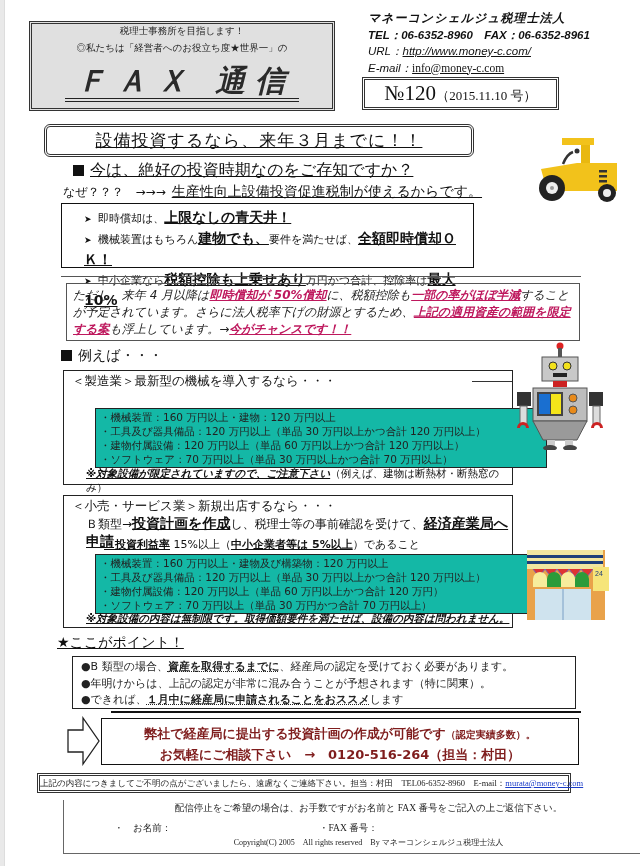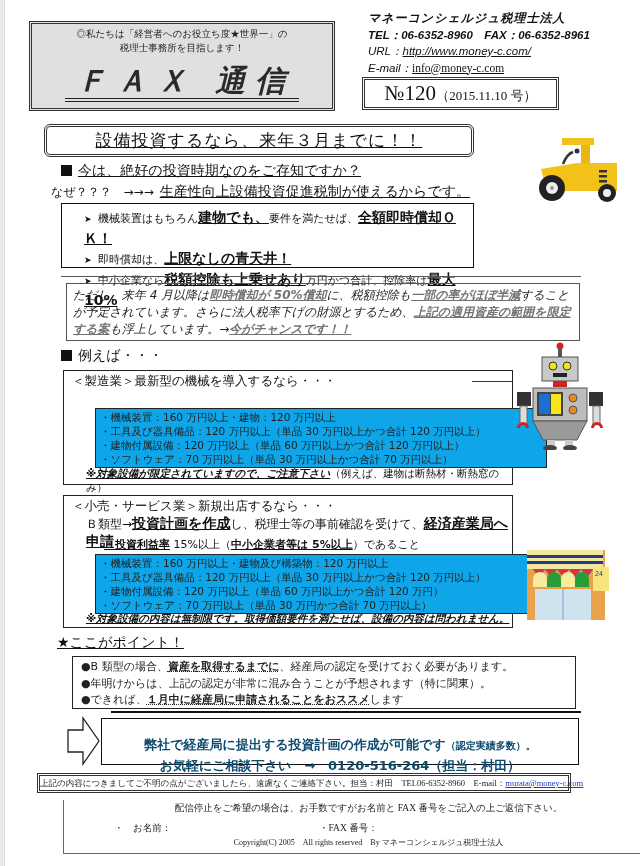--- a/index.html
+++ b/index.html
@@ -19,70 +19,70 @@
   .co .name { font-weight: bold; font-size: 12px; letter-spacing: 1px; }
   .co .tel { font-weight: bold; }
   .co .mail a { font-family: "Liberation Serif", serif; font-style: normal; color: #111; text-decoration: underline; }
   .co a { color: #111; }
   .issue { left: 362px; top: 77px; width: 197px; height: 33px; border: 3px double #333; font-family: "Liberation Serif", serif; text-align: center; line-height: 27px; }
   .issue .no { font-size: 21px; }
   .issue .date { font-size: 13px; }
 
   
   .headline { left: 44px; top: 124px; width: 430px; height: 33px; border: 3px double #333; border-radius: 6px; text-align: center; font-size: 17px; line-height: 27px; letter-spacing: 1px; }
-  .s-head { font-size: 14px; line-height: 18px; }
+  .s-head { font-size: 16px; line-height: 18px; margin-left: 12px; }
   .sq { display: inline-block; width: 11px; height: 11px; background: #111; margin-right: 6px; vertical-align: -1px; }
-  .why { left: 51px; top: 183px; font-size: 12px; }
+  .why { left: 63px; top: 183px; font-size: 12px; }
   .why .big { font-size: 14px; text-decoration: underline; margin-left: 6px; }
 
   .box1 { left: 61px; top: 203px; width: 413px; height: 65px; border: 1.5px solid #111; padding: 4px 0 0 22px; font-size: 11px; line-height: 19px; }
   .box1 .arr { display: inline-block; width: 14px; font-size: 9px; }
   .box1 .em { font-size: 14px; font-weight: bold; text-decoration: underline; }
   .sep1 { left: 61px; top: 276px; width: 520px; border-top: 1.5px solid #555; }
 
   .box2 { left: 66px; top: 283px; width: 514px; height: 58px; border: 1px solid #555; padding: 3px 6px; font-size: 12px; line-height: 17px; font-style: italic; color: #222; }
-  .box2 .em { font-weight: bold; text-decoration: underline; color: #737373; }
+  .box2 .em { font-weight: bold; text-decoration: underline; color: #be185d; }
 
   .eg { left: 61px; top: 347px; font-size: 14px; }
 
   .boxA { left: 63px; top: 370px; width: 450px; height: 115px; border: 1.5px solid #222; }
   .boxB { left: 63px; top: 495px; width: 450px; height: 133px; border: 1.5px solid #222; }
   .sec-title { position: absolute; left: 8px; top: 2px; font-size: 12.5px; }
   .type-line { position: absolute; left: 22px; font-size: 12px; }
   .type-line .em { font-size: 14px; text-decoration: underline; font-weight: bold; }
-  .inner { position: absolute; left: 31px; width: 450px; border: 1.5px solid #222; background: #0ea5e9; padding: 1px 4px; font-size: 10.5px; line-height: 14px; color: #222; }
+  .inner { position: absolute; left: 31px; width: 450px; border: 1.5px solid #222; background: #14b8a6; padding: 1px 4px; font-size: 10.5px; line-height: 14px; color: #222; }
   .note { position: absolute; left: 22px; font-size: 10.5px; }
   .note .em { font-style: italic; font-weight: bold; text-decoration: underline; }
 
   .robot-line { left: 472px; top: 381px; width: 40px; border-top: 1px solid #333; }
   .point-title { left: 57px; top: 634px; font-size: 14px; text-decoration: underline; }
   .boxP { left: 72px; top: 656px; width: 504px; height: 53px; border: 1.5px solid #222; padding: 2px 8px; font-size: 11px; line-height: 16.5px; color: #222; }
   .boxP .em { text-decoration: underline; text-decoration-style: dotted; font-weight: bold; }
   .sep2 { left: 111px; top: 711px; width: 470px; border-top: 2px solid #111; }
 
   .arrow-svg { left: 67px; top: 716px; }
-  .cta { left: 101px; top: 718px; width: 478px; height: 47px; border: 1.5px solid #111; text-align: center; font-weight: bold; font-size: 13px; line-height: 20px; padding-top: 16px; color: #0c4a6e; }
+  .cta { left: 101px; top: 718px; width: 478px; height: 47px; border: 1.5px solid #111; text-align: center; font-weight: bold; font-size: 13px; line-height: 20px; padding-top: 5px; color: #7f1d1d; }
   .cta .small { font-size: 10px; }
 
   .contact-bar { left: 37px; top: 773px; width: 534px; height: 20px; border: 3px double #333; font-family: "Liberation Serif", serif; font-size: 8.5px; line-height: 14px; white-space: nowrap; color: #222; }
   .contact-bar a { color: #1a3cc9; text-decoration: underline; }
   .reply { left: 63px; top: 800px; width: 611px; height: 54px; border: 1px solid #666; border-top: 0; font-family: "Liberation Serif", serif; font-size: 9.5px; color: #222; }
   .reply .l1 { position: absolute; left: 0; width: 100%; top: 2px; text-align: center; }
   .reply .l2 { position: absolute; left: 50px; top: 22px; }
   .reply .l2b { position: absolute; left: 255px; top: 22px; }
   .reply .l3 { position: absolute; left: 0; width: 100%; top: 37px; text-align: center; font-size: 8px; }
 </style>
 </head>
 <body>
 
 <div class="abs leftstrip"></div>
 
 <div class="abs hdr-box">
+  <div class="hdr-motto" style="margin-top:0">税理士事務所を目指します！</div>
   <div class="hdr-motto">◎私たちは「経営者へのお役立ち度★世界一」の</div>
-  <div class="hdr-motto" style="margin-top:0">税理士事務所を目指します！</div>
   <div class="hdr-title">ＦＡＸ 通信</div>
 </div>
 
 <div class="abs co">
   <div class="name">マネーコンシェルジュ税理士法人</div>
   <div class="tel">TEL：06-6352-8960　FAX：06-6352-8961</div>
   <div><span>URL：</span><a class="u">http://www.money-c.com/</a></div>
   <div class="mail"><span>E-mail：</span><a>info@money-c.com</a></div>
 </div>
 
@@ -105,22 +105,22 @@
     <circle cx="15" cy="52" r="6" fill="#eee"></circle>
     <circle cx="15" cy="52" r="2" fill="#999"></circle>
   <circle cx="70" cy="57" r="9" fill="#222"></circle>
     <circle cx="70" cy="57" r="4" fill="#eee"></circle>
 </svg>
 
 <div class="abs s-head" style="left:61px;top:161px"><span class="sq"></span><span class="u">今は、絶好の投資時期なのをご存知ですか？</span></div>
 <div class="abs why"><span>なぜ？？？　→→→</span><span class="big">生産性向上設備投資促進税制が使えるからです。</span></div>
 
 <div class="abs box1">
+  <div><span class="arr">➤</span><span>即時償却は、</span><span class="em">上限なしの青天井！</span></div>
   <div><span class="arr">➤</span><span>機械装置はもちろん</span><span class="em">建物でも、</span><span>要件を満たせば、</span><span class="em">全額即時償却ＯＫ！</span></div>
-  <div><span class="arr">➤</span><span>即時償却は、</span><span class="em">上限なしの青天井！</span></div>
   <div><span class="arr">➤</span><span>中小企業なら</span><span class="em">税額控除も上乗せあり</span><span>万円かつ合計、控除率は</span><span class="em">最大 10%</span></div>
 </div>
 <div class="abs sep1"></div>
 
 <div class="abs box2"><span>ただし、来年 4 月以降は</span><span class="em">即時償却が 50%償却</span><span>に、税額控除も</span><span class="em">一部の率がほぼ半減</span><span>することが予定されています。さらに法人税率下げの財源とするため、</span><span class="em">上記の適用資産の範囲を限定する案</span><span>も浮上しています。→</span><span class="em">今がチャンスです！！</span></div>
 
 <div class="abs eg"><span class="sq"></span><span>例えば・・・</span></div>
 
 <div class="abs boxA">
   <div class="sec-title">＜製造業＞最新型の機械を導入するなら・・・</div>

